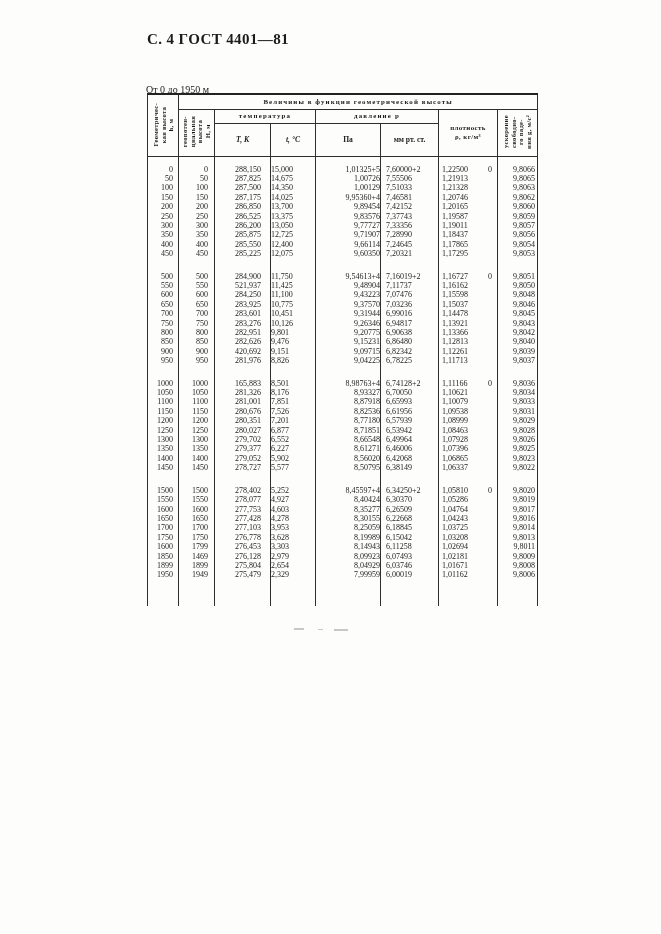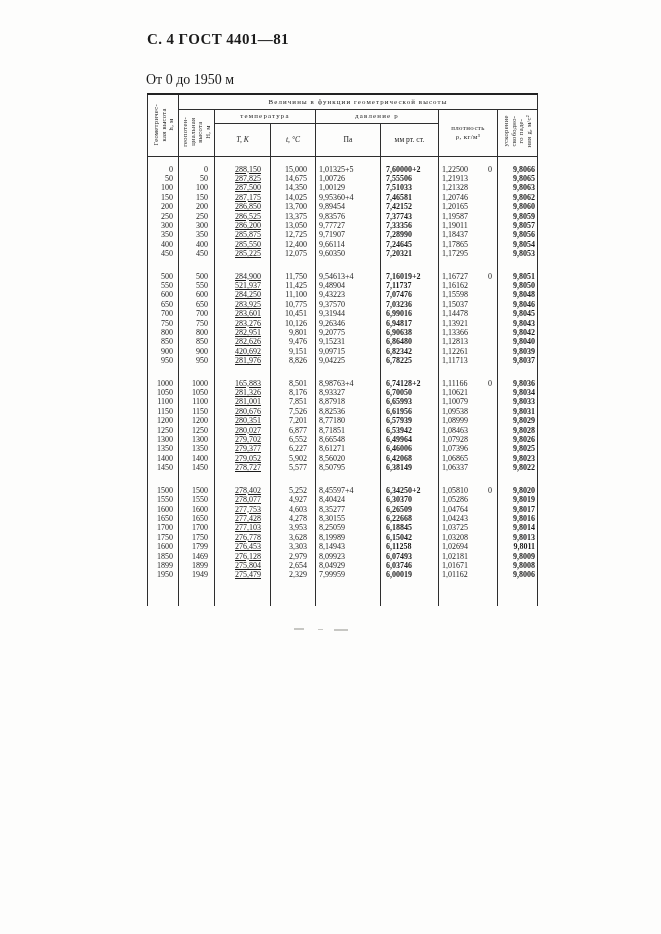--- a/index.html
+++ b/index.html
@@ -5,29 +5,29 @@
   html,body{margin:0;padding:0;}
   body{
     width:661px;height:934px;position:relative;background:#fdfdfc;
     font-family:"Liberation Serif", serif;color:#1b1b1b;overflow:hidden;
   }
   .page-header{
     position:absolute;left:147px;top:31px;font-size:15px;font-weight:bold;
     letter-spacing:0.4px;white-space:nowrap;
   }
   .range-caption{
-    position:absolute;left:146px;top:72px;font-size:14px;white-space:nowrap;
+    position:absolute;left:146px;top:84px;font-size:10px;white-space:nowrap;
   }
   .tbl-wrap{position:absolute;left:147px;top:93px;}
   table{
     border-collapse:collapse;table-layout:fixed;width:390px;
     font-family:"Liberation Serif", serif;font-size:8px;color:#1c1c1c;
   }
   th{
-    border:1px solid #2e2e2e;font-weight:normal;padding:0;
+    border:1px solid #2e2e2e;font-weight:bold;padding:0;
     font-size:6.8px;line-height:8px;vertical-align:middle;text-align:center;
   }
   thead tr:first-child th{border-top:2px solid #222;}
   .row-a{height:15px;}
   .row-b{height:14px;}
   .row-c{height:33px;}
   .title-cell{letter-spacing:1.1px;font-size:6.9px;}
   .group-cell{letter-spacing:1.2px;font-size:6.9px;}
   .unit-cell{font-size:7.6px;}
   .italic-var{font-style:italic;}
@@ -40,27 +40,27 @@
     border-left:1px solid #2e2e2e;border-right:1px solid #2e2e2e;
     border-top:none;border-bottom:none;
     padding:0;height:9.4px;line-height:9.4px;font-size:8px;
     white-space:nowrap;overflow:hidden;
   }
   tr.spacer-top td{height:8px;}
   tr.spacer-gap td{height:13px;}
   tr.spacer-bottom td{height:26px;}
   .c-h{text-align:right;padding-right:5px;}
   .c-H{text-align:right;padding-right:6px;}
-  .c-T{text-align:right;padding-right:9px;text-decoration:underline;}
-  .c-t{text-align:right;padding-right:8px;}
-  .c-pa{text-align:left;padding-left:3px;}
-  .c-mm{text-align:left;padding-left:5px;font-weight:bold;}
+  .c-T{text-align:right;padding-right:9px;}
+  .c-t{text-align:left;padding-right:8px;}
+  .c-pa{text-align:right;padding-left:3px;}
+  .c-mm{text-align:left;padding-left:5px;}
   .c-rho{text-align:left;padding-left:3px;}
   .c-rho .re{float:right;padding-right:5px;}
-  .c-g{text-align:right;padding-right:2px;font-weight:bold;}
+  .c-g{text-align:right;padding-right:2px;}
   .artifact{position:absolute;background:#9a9a93;opacity:0.55;}
 </style>
 </head>
 <body>
 
 <div class="page-header">С. 4 ГОСТ 4401—81</div>
 <div class="range-caption">От 0 до 1950 м</div>
 
 <div class="tbl-wrap">
   <table>

